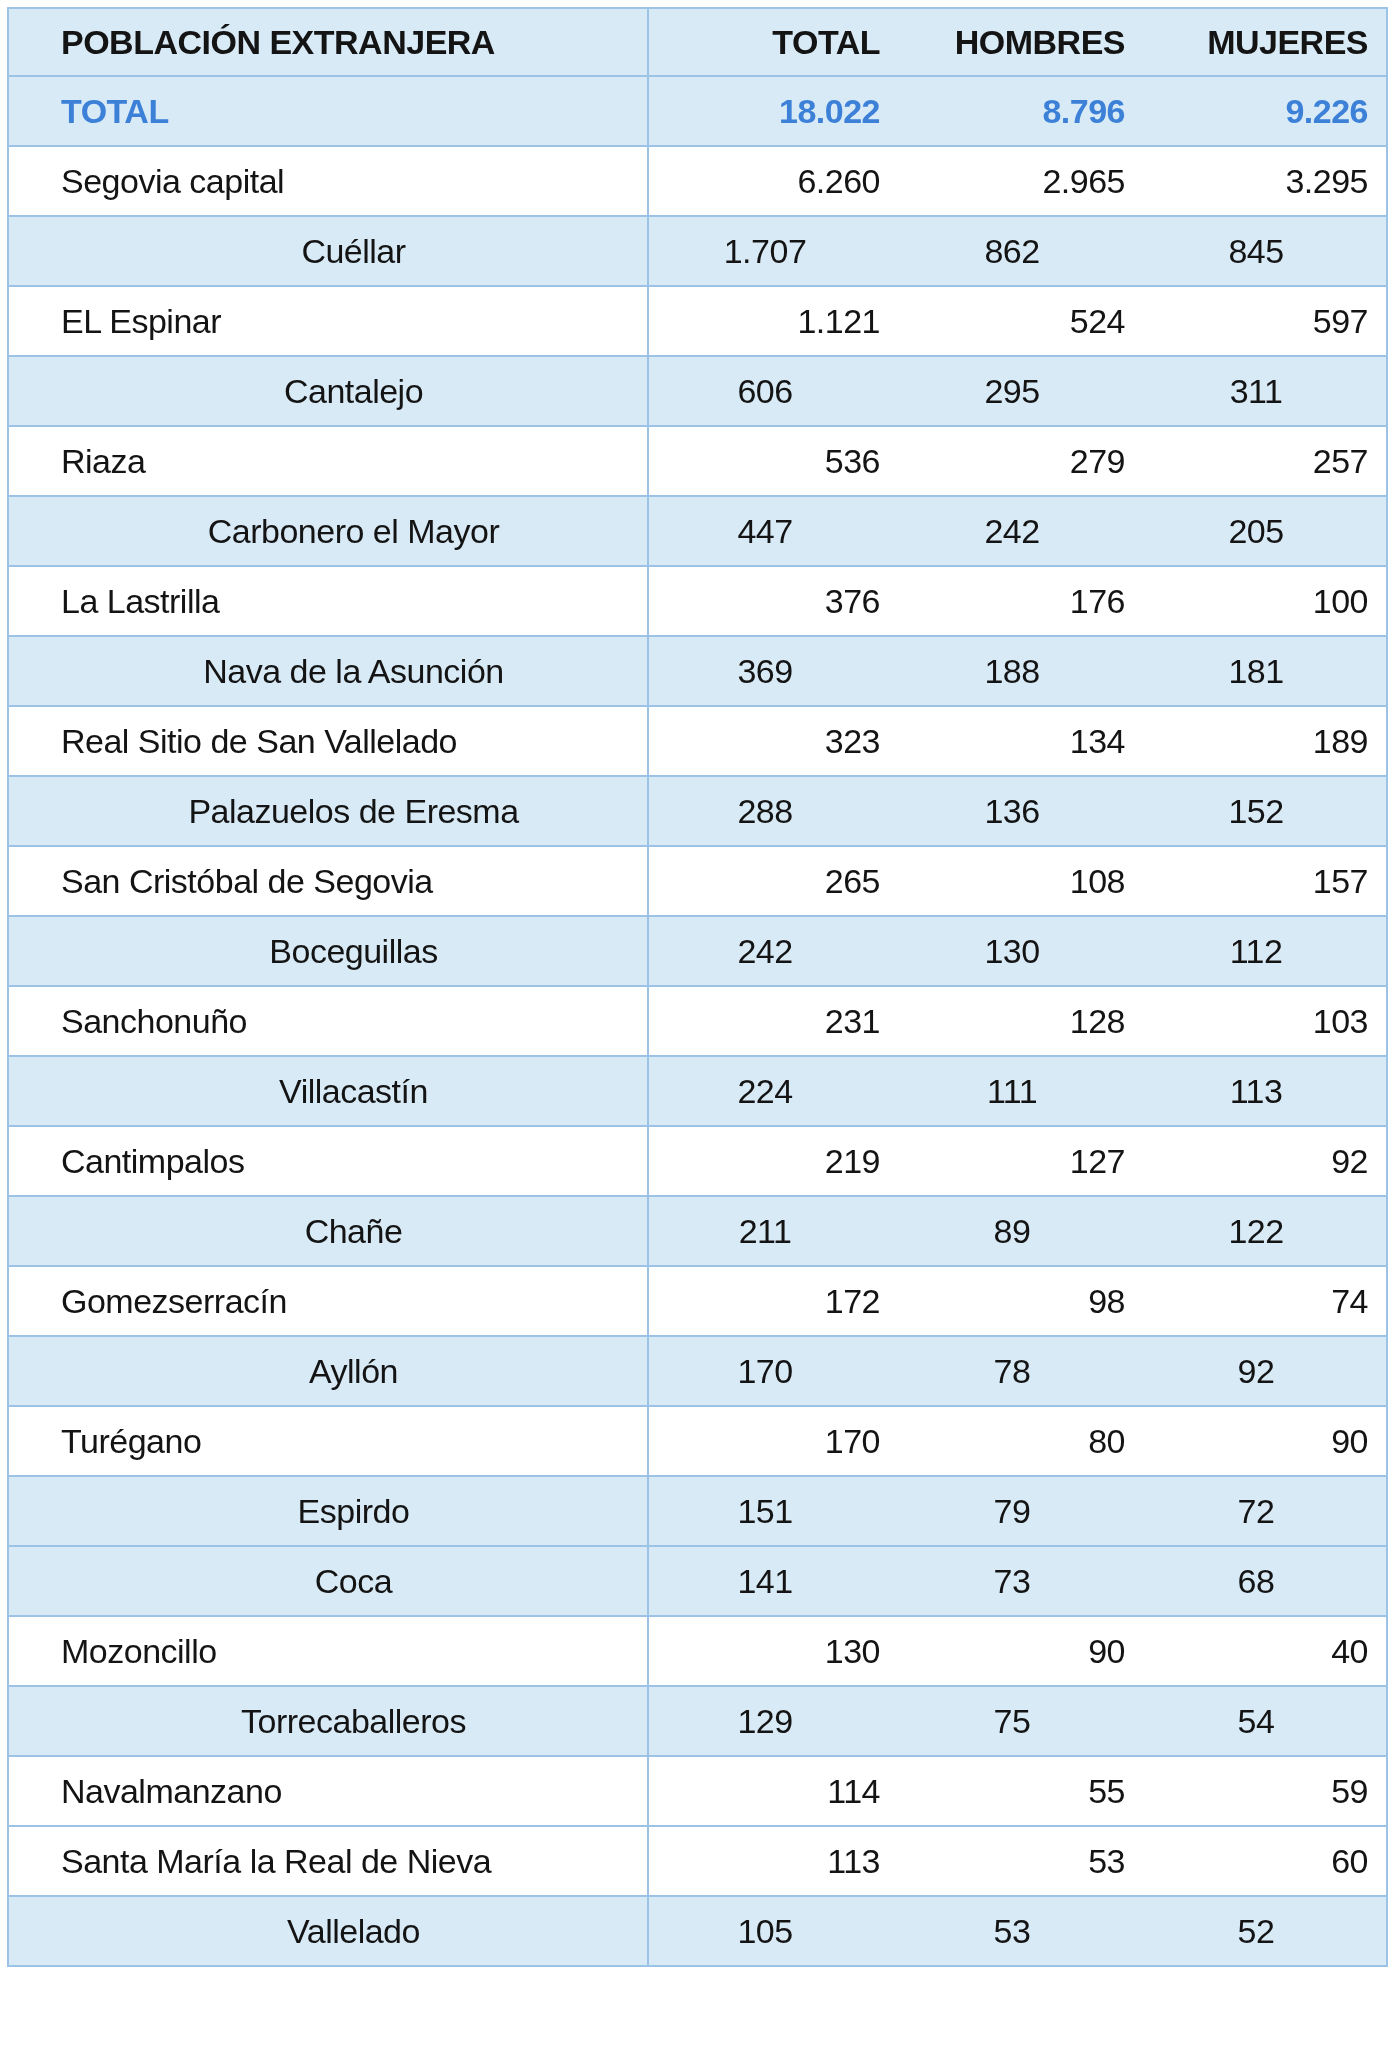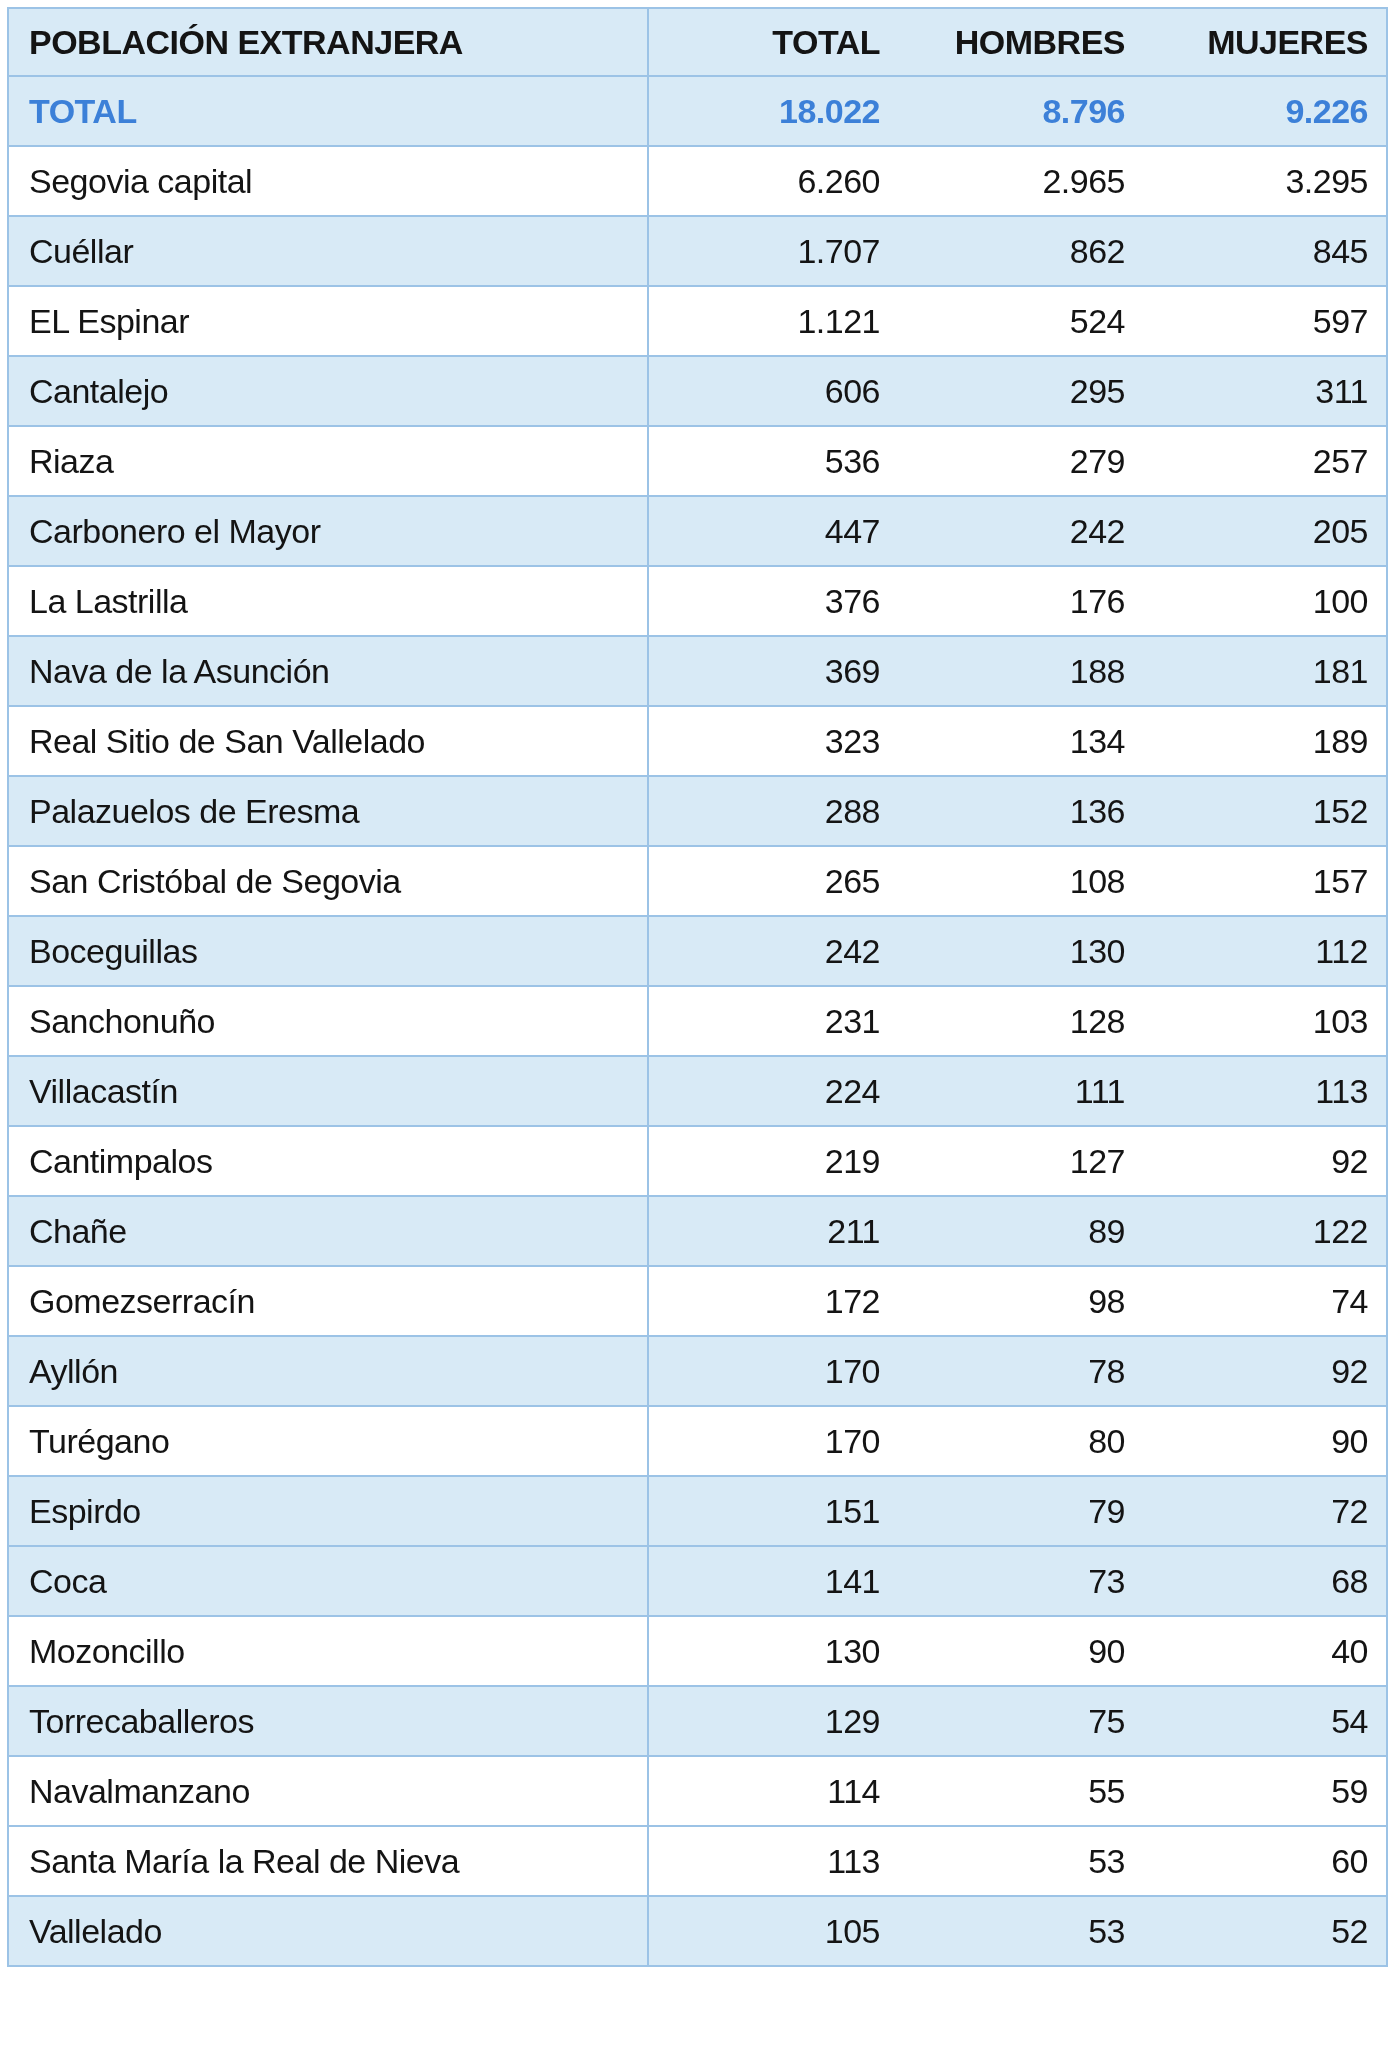--- a/index.html
+++ b/index.html
@@ -29,28 +29,28 @@
   th,td{
     border-bottom:2px solid var(--border);
     font-size:34px;
     letter-spacing:-0.5px;
     white-space:nowrap;
     overflow:hidden;
     vertical-align:middle;
   }
   td{height:66px;}
   thead th{height:64px;background:var(--alt-bg);font-weight:bold;}
-  .name{text-align:left;padding-left:20px;border-right:2px solid var(--border);}
+  .name{text-align:left;padding-left:52px;border-right:2px solid var(--border);}
   .num{text-align:right;padding-right:18px;}
   tr.total-row td{
     background:var(--alt-bg);
     color:var(--accent);
     font-weight:bold;
   }
-  tr.muni-row.alt td{background:var(--alt-bg);}
+  tr.muni-row.alt td{background:var(--alt-bg);text-align:center;}
   tr.muni-row td{background:#ffffff;}
   tr.muni-row.alt td{background:var(--alt-bg);}
 </style>
 </head>
 <body>
 
 <div class="page">
   <table class="pop">
     <colgroup>
       <col class="c-name">

